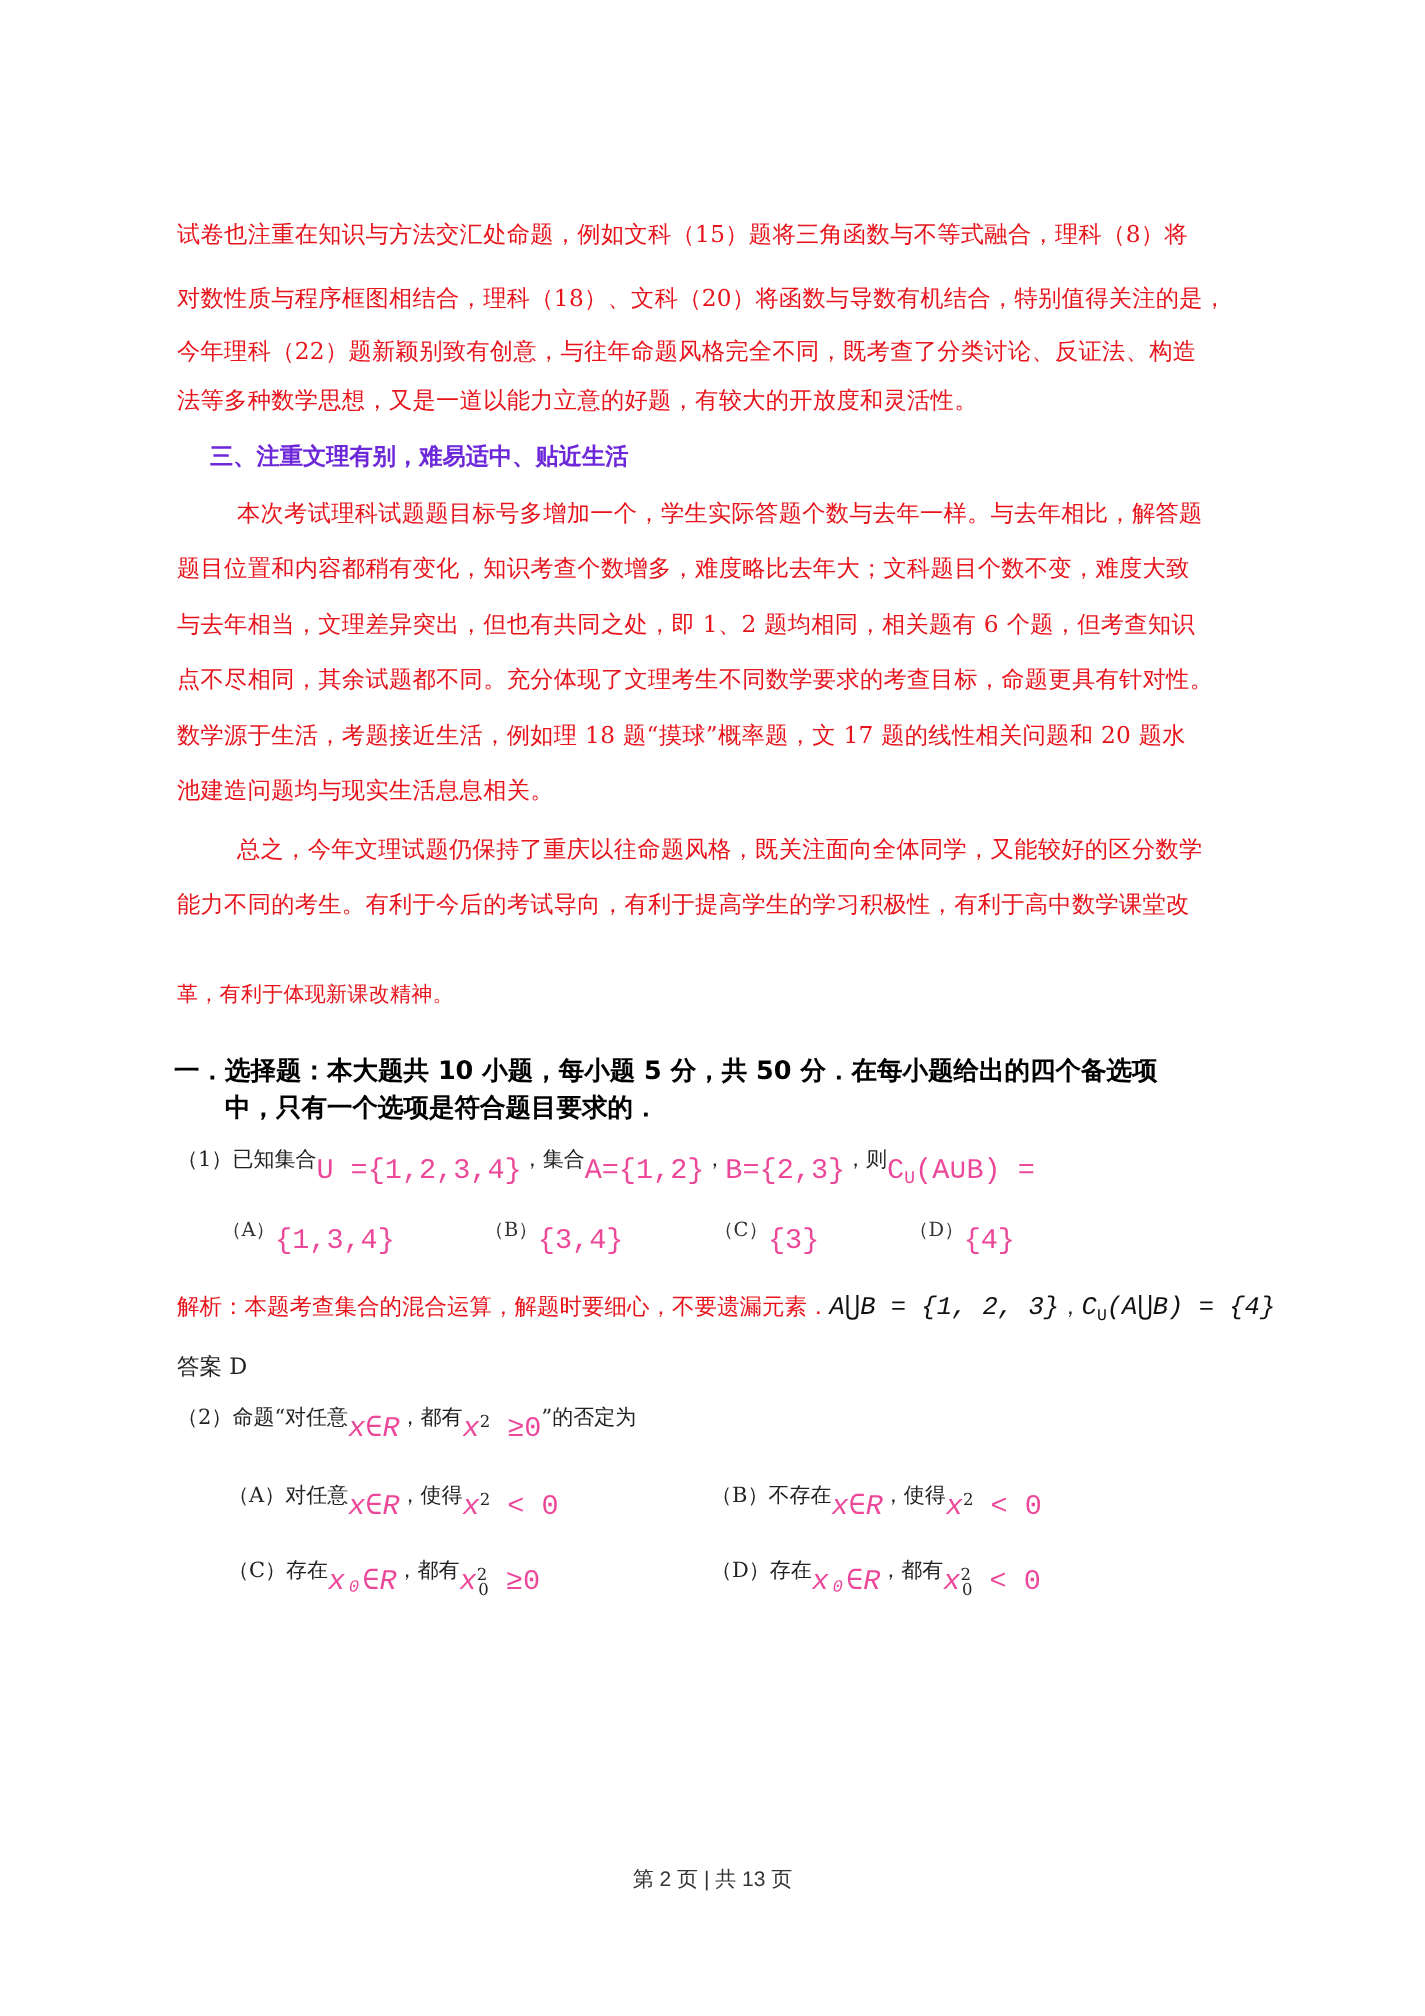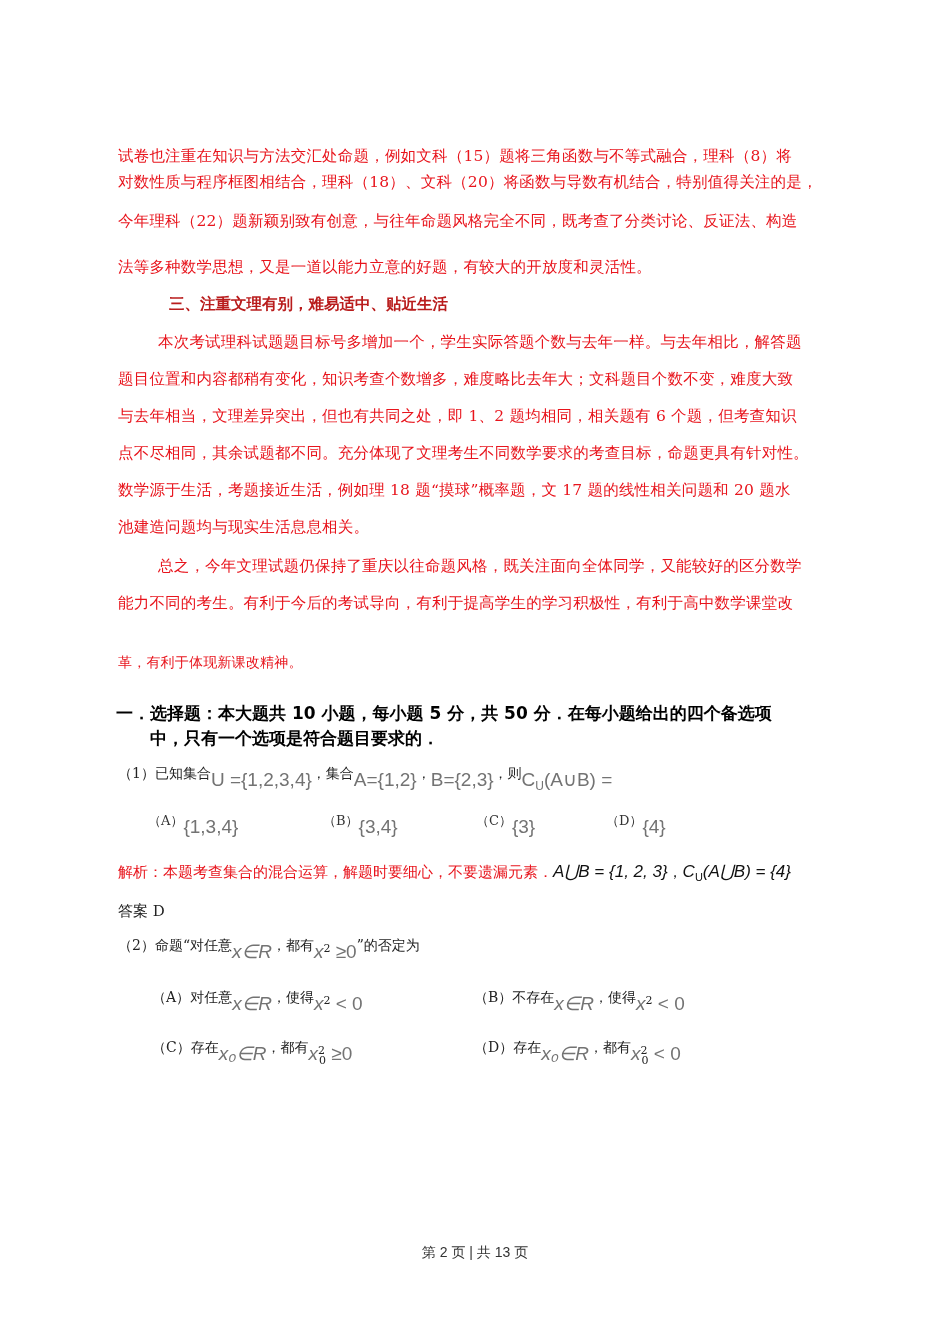--- a/index.html
+++ b/index.html
@@ -1,41 +1,41 @@
 <!DOCTYPE html>
 <html><head>
 <meta charset="utf-8">
 <style>
   html, body { margin: 0; padding: 0; background: #ffffff; }
   body { width: 950px; height: 1344px; position: relative; overflow: hidden;
          font-family: "DejaVu Serif", "Liberation Serif", serif; }
   .page { position: absolute; left: 0; top: 0; width: 950px; height: 1328px; }
   .red { color: #e8141c; }
   .line { position: absolute; left: 118px; font-size: 15.5px; white-space: nowrap; letter-spacing: 0.2px; }
-  .heading-red { position: absolute; left: 169px; font-size: 15.5px; font-weight: bold; color: #b91c1c; white-space: nowrap; }
+  .heading-red { position: absolute; left: 140px; font-size: 15.5px; font-weight: bold; color: #6d28d9; white-space: nowrap; }
   .section-head { position: absolute; left: 116px; font-family: "DejaVu Sans", "Liberation Sans", sans-serif;
                   font-size: 17px; font-weight: bold; color: #000000; white-space: nowrap; }
   .q { position: absolute; font-size: 14px; color: #222; white-space: nowrap; }
-  .math { font-family: Liberation Sans, sans-serif; font-size: 19px; color: #737373; }
+  .math { font-family: Liberation Mono, monospace; font-size: 19px; color: #ec4899; }
   .opt-label { font-size: 13px; color: #333; position: relative; top: -8px; }
   .sup { font-size: 11px; vertical-align: super; }
   .sub { font-size: 11px; vertical-align: sub; }
   .footer { position: absolute; top: 1244px; left: 0; width: 950px; text-align: center; font-size: 14px; color: #333;
             font-family: Liberation Sans, sans-serif; }
-  .analysis-math { font-family: Liberation Sans, sans-serif; font-size: 17px; color: #111; }
+  .analysis-math { font-family: Liberation Mono, monospace; font-size: 17px; color: #111; }
   .raised { position: relative; top: -8px; font-size: 14px; }
 </style>
 </head>
 <body>
 
 <div class="page">
 
   <div class="line red" style="top:146px">试卷也注重在知识与方法交汇处命题，例如文科（15）题将三角函数与不等式融合，理科（8）将</div>
-  <div class="line red" style="top:172px">对数性质与程序框图相结合，理科（18）、文科（20）将函数与导数有机结合，特别值得关注的是，</div>
-  <div class="line red" style="top:211px">今年理科（22）题新颖别致有创意，与往年命题风格完全不同，既考查了分类讨论、反证法、构造</div>
+  <div class="line red" style="top:189px">对数性质与程序框图相结合，理科（18）、文科（20）将函数与导数有机结合，特别值得关注的是，</div>
+  <div class="line red" style="top:224px">今年理科（22）题新颖别致有创意，与往年命题风格完全不同，既考查了分类讨论、反证法、构造</div>
   <div class="line red" style="top:257px">法等多种数学思想，又是一道以能力立意的好题，有较大的开放度和灵活性。</div>
 
   <div class="heading-red" style="top:294px">三、注重文理有别，难易适中、贴近生活</div>
 
   <div class="line red" style="top:332px; left:158px">本次考试理科试题题目标号多增加一个，学生实际答题个数与去年一样。与去年相比，解答题</div>
   <div class="line red" style="top:369px">题目位置和内容都稍有变化，知识考查个数增多，难度略比去年大；文科题目个数不变，难度大致</div>
   <div class="line red" style="top:406px">与去年相当，文理差异突出，但也有共同之处，即 1、2 题均相同，相关题有 6 个题，但考查知识</div>
   <div class="line red" style="top:443px">点不尽相同，其余试题都不同。充分体现了文理考生不同数学要求的考查目标，命题更具有针对性。</div>
   <div class="line red" style="top:480px">数学源于生活，考题接近生活，例如理 18 题“摸球”概率题，文 17 题的线性相关问题和 20 题水</div>
   <div class="line red" style="top:517px">池建造问题均与现实生活息息相关。</div>

